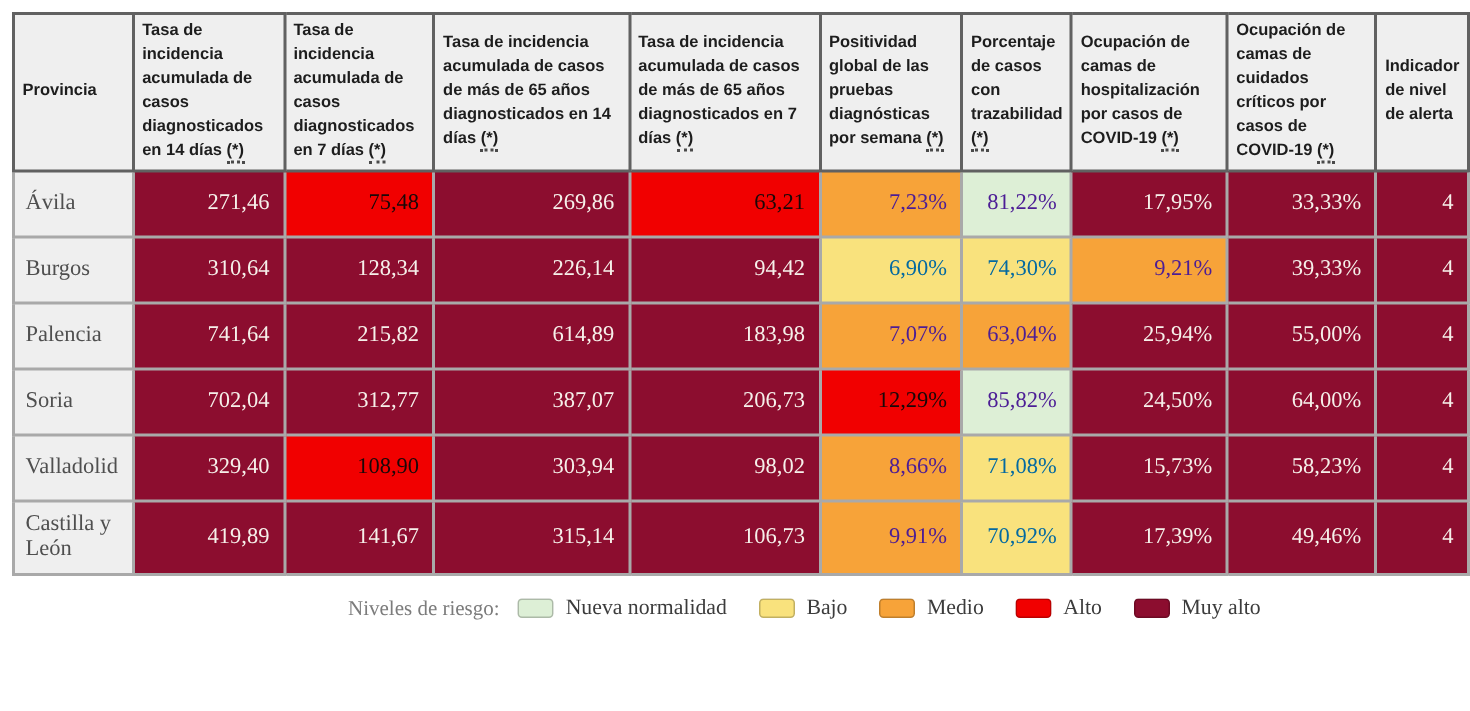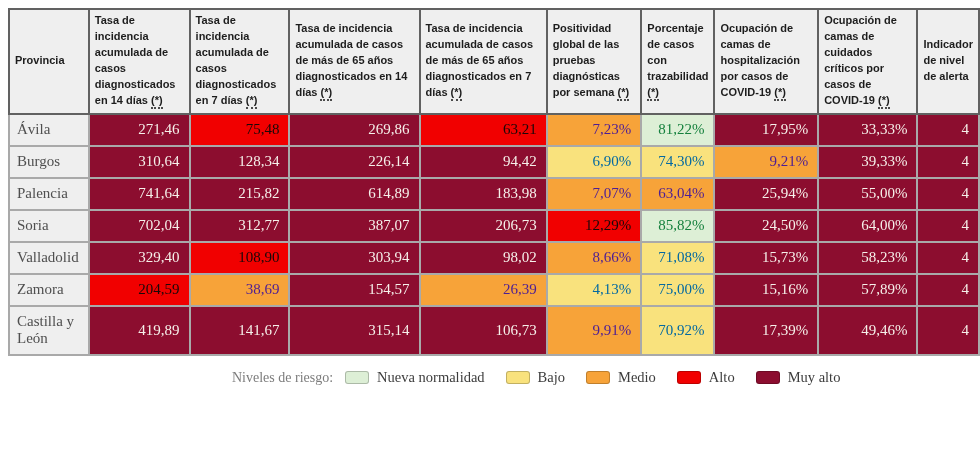--- a/index.html
+++ b/index.html
@@ -20,38 +20,38 @@
     border-collapse:collapse;table-layout:fixed;
   }
   table.risk-table th{
     background:#efefef;color:#1d1d1d;
     font:bold 11px/1.45 "Liberation Sans",sans-serif;
     text-align:left;vertical-align:middle;
     padding:3px 5px 4px 5px;
     border:2px solid #616161;
   }
   thead tr{height:86px;}
-  tbody tr{height:32px;}
+  tbody tr{height:44px;}
   tbody tr.row-total{height:49px;padding-left:32px;}
   table.risk-table td{
     border:2px solid #a9a9a9;
     font-family:"Liberation Serif",serif;
     font-size:15px;
     vertical-align:middle;
   }
   td.province{
     background:#efefef;color:#4f4f4f;
     font-size:16px;padding-left:7px;text-align:left;
   }
   td.val{text-align:right;padding-right:9px;}
   .lv-muy_alto{background:var(--c-muy_alto);color:#f6f0ea;}
   .lv-alto{background:var(--c-alto);color:#190808;padding-left:25px;}
   .lv-medio{background:var(--c-medio);color:#4c1d95;}
   .lv-bajo{background:var(--c-bajo);color:#0369a1;}
-  .lv-nueva_normalidad{background:var(--c-nueva_normalidad);color:#15803d;}
+  .lv-nueva_normalidad{background:var(--c-nueva_normalidad);color:#4c1d95;}
   .ast{
     border-bottom:2px dotted #4a4a4a;
     padding-bottom:1px;
     white-space:nowrap;
   }
   .legend{
     margin:13px 0 0 224px;
     display:flex;align-items:center;
     font-family:"Liberation Serif",serif;
   }
@@ -148,32 +148,20 @@
           <td class="val lv-muy_alto">329,40</td>
           <td class="val lv-alto">108,90</td>
           <td class="val lv-muy_alto">303,94</td>
           <td class="val lv-muy_alto">98,02</td>
           <td class="val lv-medio">8,66%</td>
           <td class="val lv-bajo">71,08%</td>
           <td class="val lv-muy_alto">15,73%</td>
           <td class="val lv-muy_alto">58,23%</td>
           <td class="val lv-muy_alto">4</td>
         </tr>
-        <tr>
-          <td class="province">Zamora</td>
-          <td class="val lv-alto">204,59</td>
-          <td class="val lv-medio">38,69</td>
-          <td class="val lv-muy_alto">154,57</td>
-          <td class="val lv-medio">26,39</td>
-          <td class="val lv-bajo">4,13%</td>
-          <td class="val lv-bajo">75,00%</td>
-          <td class="val lv-muy_alto">15,16%</td>
-          <td class="val lv-muy_alto">57,89%</td>
-          <td class="val lv-muy_alto">4</td>
-        </tr>
         <tr class="row-total">
           <td class="province">Castilla y León</td>
           <td class="val lv-muy_alto">419,89</td>
           <td class="val lv-muy_alto">141,67</td>
           <td class="val lv-muy_alto">315,14</td>
           <td class="val lv-muy_alto">106,73</td>
           <td class="val lv-medio">9,91%</td>
           <td class="val lv-bajo">70,92%</td>
           <td class="val lv-muy_alto">17,39%</td>
           <td class="val lv-muy_alto">49,46%</td>

